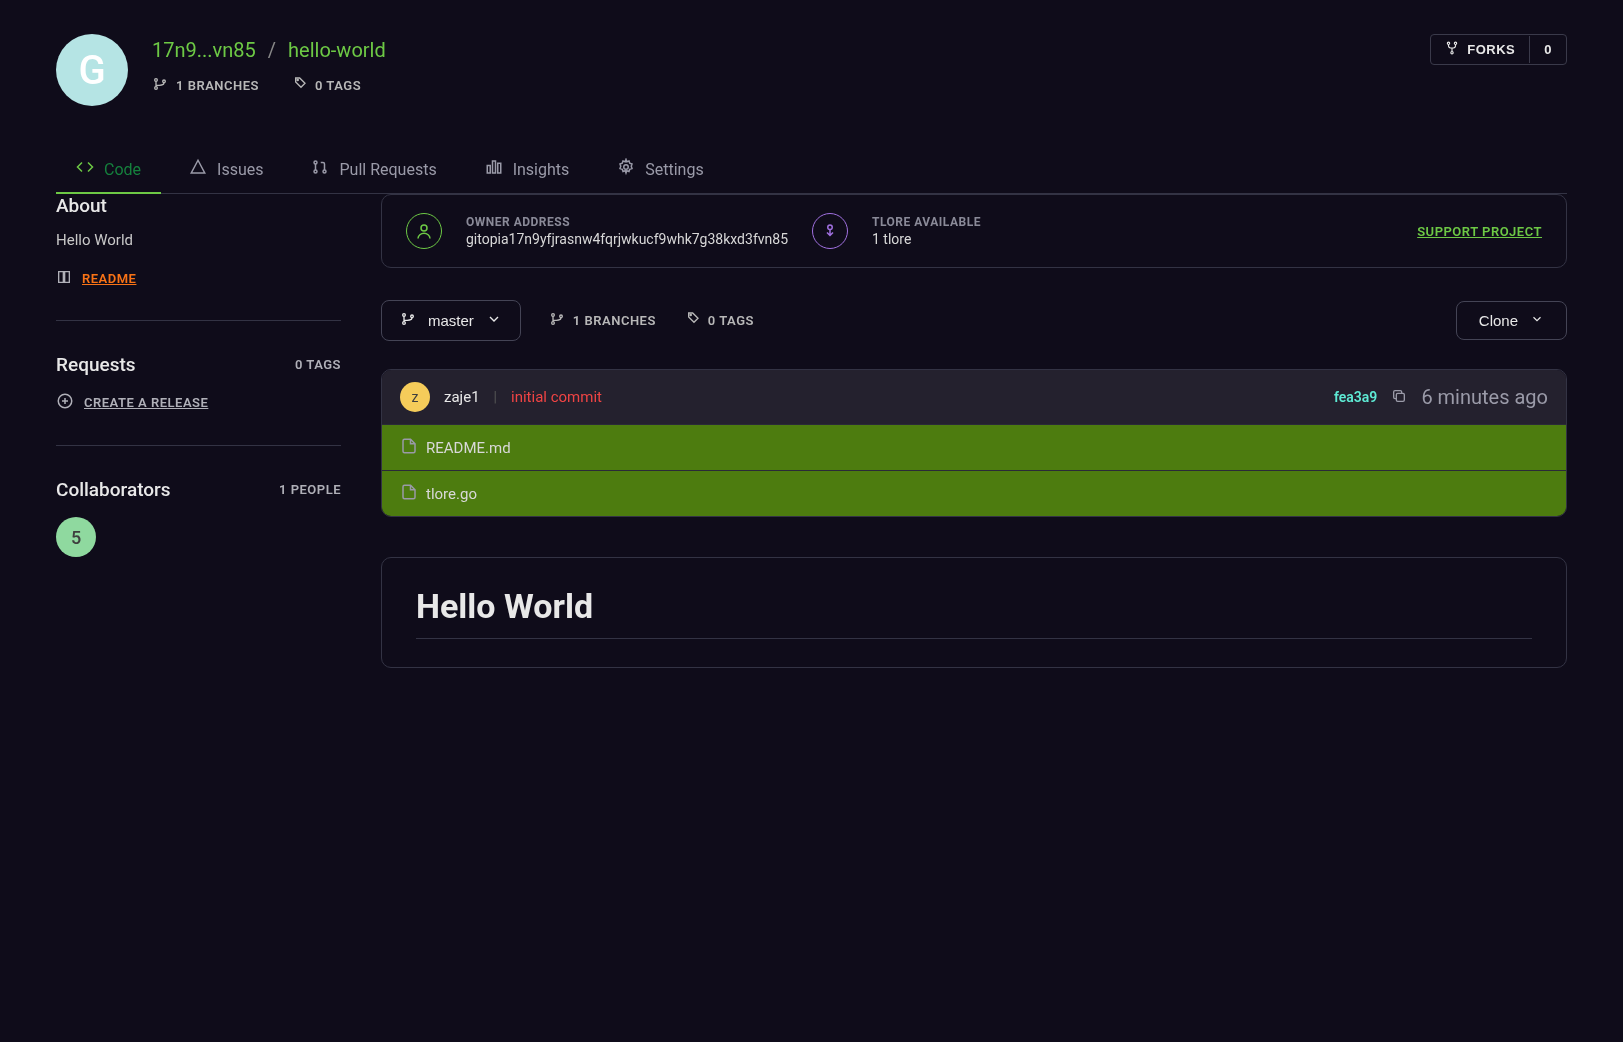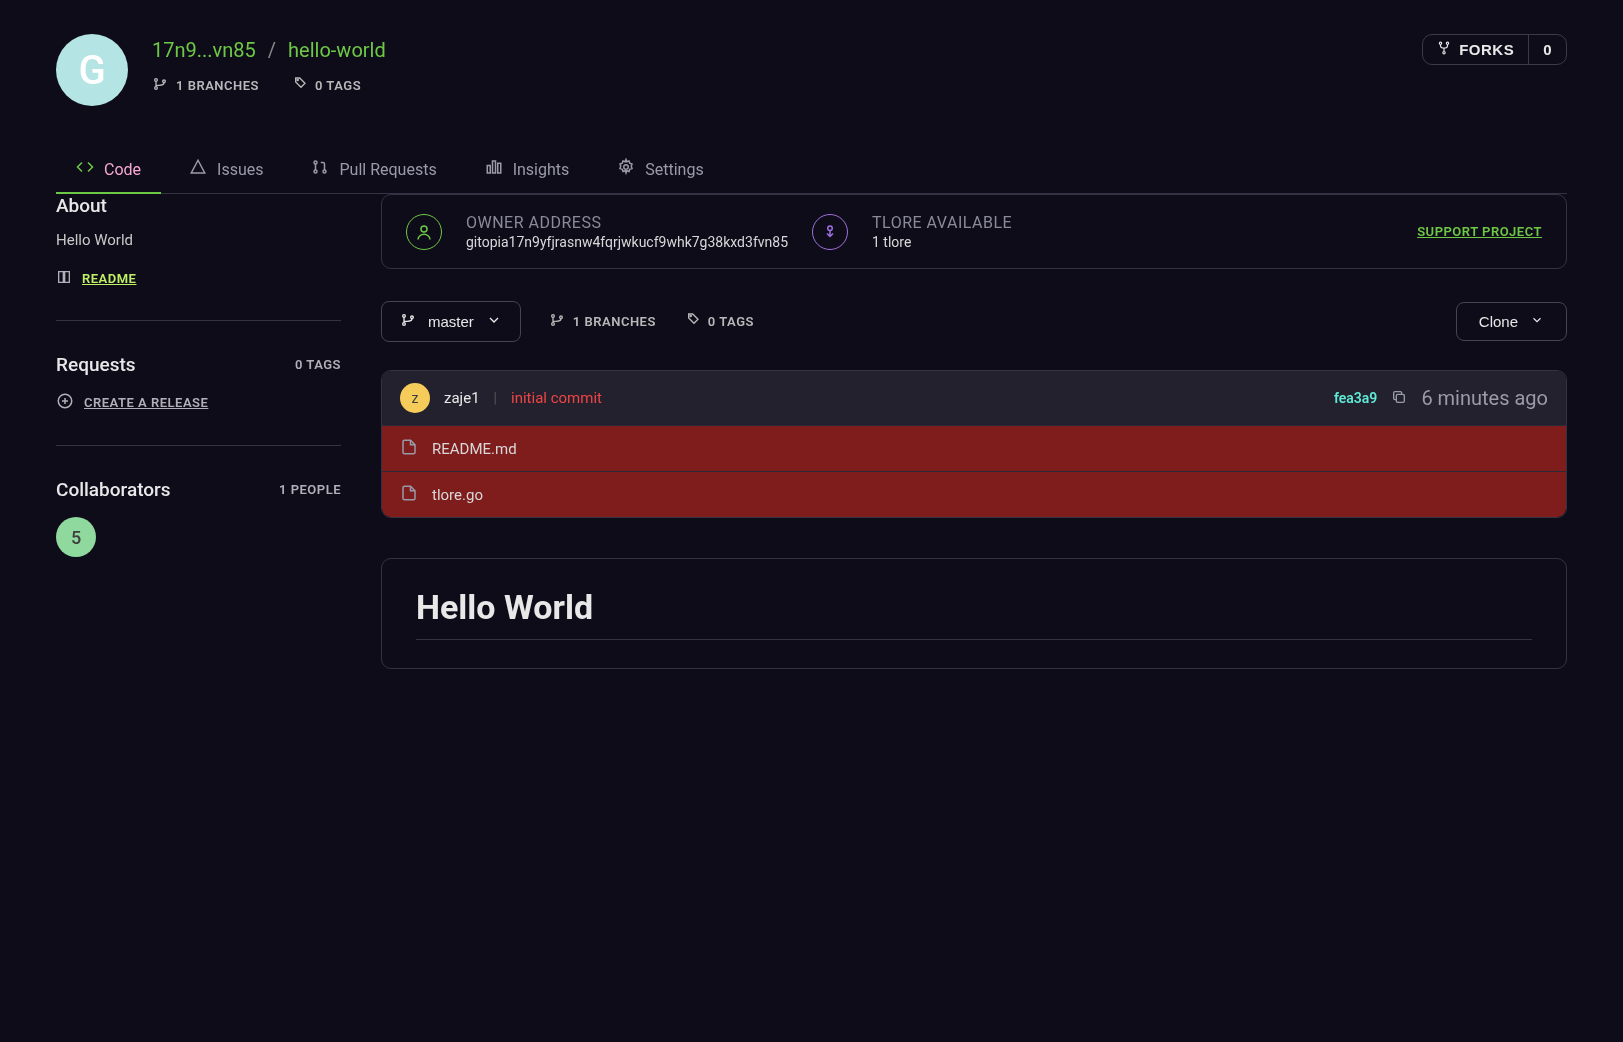--- a/index.html
+++ b/index.html
@@ -20,47 +20,47 @@
   font-size: 40px; font-weight: 500;
 }
 .breadcrumbs { display: flex; align-items: center; gap: 12px; font-size: 20px; margin-top: 4px; }
 .crumb-owner { color: #6dc945; text-decoration: none; }
 .crumb-sep { color: #888; font-size: 20px; }
 .crumb-repo { color: #6dc945; text-decoration: none; }
 .header-meta { display: flex; gap: 32px; margin-top: 14px; }
 .meta-item { display: flex; align-items: center; gap: 8px; color: #b8b8b8; font-weight: 600; letter-spacing: 0.5px; font-size: 13px; }
 .meta-item svg { width: 16px; height: 16px; }
 .forks-btn {
-  display: flex; align-items: center; border: 1px solid #3a3a4a; border-radius: 10px;
-  background: transparent; color: #e8e8e8; font-size: 15px; font-weight: 600; letter-spacing: 0.5px;
+  display: flex; align-items: center; border: 1px solid #3a3a4a; border-radius: 4px;
+  background: transparent; color: #e8e8e8; font-size: 13px; font-weight: 600; letter-spacing: 0.5px;
   overflow: hidden;
 }
 .forks-btn .forks-left { display: flex; align-items: center; gap: 8px; padding: 6px 14px; }
 .forks-btn .forks-count { border-left: 1px solid #3a3a4a; padding: 6px 14px; }
 
 .tabs {
   display: flex; gap: 8px; margin-top: 40px;
   border-bottom: 1px solid #333344;
 }
 .tab {
   display: flex; align-items: center; gap: 10px;
   padding: 12px 20px;
   color: #9a9aa8; font-size: 16px; cursor: pointer;
   border-bottom: 2px solid transparent;
   margin-bottom: -1px;
 }
-.tab.active { color: #f9a8d4; border-bottom-color: #6dc945; }
+.tab.active { color: #15803d; border-bottom-color: #6dc945; }
 .tab.active svg { stroke: #6dc945; }
 .tab svg { width: 18px; height: 18px; stroke: #9a9aa8; }
 
 .body { display: flex; gap: 40px; }
 .sidebar { width: 285px; flex-shrink: 0; }
 .section-title { font-size: 19px; font-weight: 500; color: #e8e8e8; margin-bottom: 14px; }
 .about-desc { color: #c8c8c8; font-size: 15px; margin-bottom: 20px; }
-.readme-link { display: flex; align-items: center; gap: 10px; color: #bef264; font-weight: 600; letter-spacing: 0.5px; font-size: 13px; }
+.readme-link { display: flex; align-items: center; gap: 10px; color: #f97316; font-weight: 600; letter-spacing: 0.5px; font-size: 13px; }
 .readme-link svg { width: 16px; height: 16px; }
 .divider { border: none; border-top: 1px solid #333344; margin: 32px 0; }
 .section-row { display: flex; justify-content: space-between; align-items: center; margin-bottom: 16px; }
 .section-count { color: #b0b0b8; font-size: 13px; font-weight: 600; letter-spacing: 0.5px; }
 .create-release { display: flex; align-items: center; gap: 10px; color: #b0b0b8; font-weight: 600; letter-spacing: 0.5px; font-size: 13px; }
 .collab-avatar {
   width: 40px; height: 40px; border-radius: 50%;
   background: #8fd99f; color: #3e3e3e;
   display: flex; align-items: center; justify-content: center;
   font-size: 18px; font-weight: 500;
@@ -72,21 +72,21 @@
   padding: 18px 24px; display: flex; align-items: center; gap: 24px;
 }
 .ring {
   width: 36px; height: 36px; border-radius: 50%;
   border: 1px solid #6dc945; display: flex; align-items: center; justify-content: center;
 }
 .ring svg { width: 18px; height: 18px; stroke: #6dc945; }
 .ring.purple { border-color: #a070e0; }
 .ring.purple svg { stroke: #a070e0; }
 .owner-block { display: flex; flex-direction: column; gap: 2px; }
-.owner-label { font-size: 16px; font-weight: 400; letter-spacing: 0.5px; color: #8a8a98; text-transform: uppercase; }
+.owner-label { font-size: 12px; font-weight: 700; letter-spacing: 0.5px; color: #8a8a98; text-transform: uppercase; }
 .owner-value { font-size: 14px; color: #d8d8d8; }
 .owner-card .spacer { flex: 1; }
 .support-link { color: #6dc945; font-weight: 600; letter-spacing: 0.5px; font-size: 13px; }
 
 .toolbar { display: flex; align-items: center; gap: 28px; margin-top: 32px; }
 .branch-btn {
   display: flex; align-items: center; gap: 12px;
   border: 1px solid #444455; border-radius: 8px;
   background: transparent; color: #e8e8e8;
   padding: 10px 18px; font-size: 15px;
@@ -113,23 +113,23 @@
   font-size: 14px;
 }
 .commit-user { color: #e8e8e8; font-size: 15px; }
 .commit-divider { color: #555; }
 .commit-msg { color: #ef4444; font-size: 15px; }
 .commit-row .spacer { flex: 1; }
 .commit-hash { color: #5eead4; font-weight: 600; font-size: 14px; }
 .copy-icon svg { width: 16px; height: 16px; stroke: #9a9aa8; }
 .commit-time { color: #9a9aa8; font-size: 20px; }
 .file-row {
-  display: flex; align-items: center; gap: 14px;
+  display: flex; align-items: center; gap: 8px;
   padding: 12px 18px; border-top: 1px solid #2a2a38;
-  background: #7f1d1d;
+  background: #4d7c0f;
 }
 .file-row svg { width: 18px; height: 18px; stroke: #9a9aa8; fill: none; }
 .file-name { color: #d8d8d8; font-size: 15px; }
 
 .readme-box {
   border: 1px solid #333344; border-radius: 10px;
   margin-top: 40px; padding: 28px 34px;
 }
 .readme-h1 { font-size: 34px; font-weight: 700; color: #e8e8e8; padding-bottom: 12px; border-bottom: 1px solid #333344; }
 </style>

